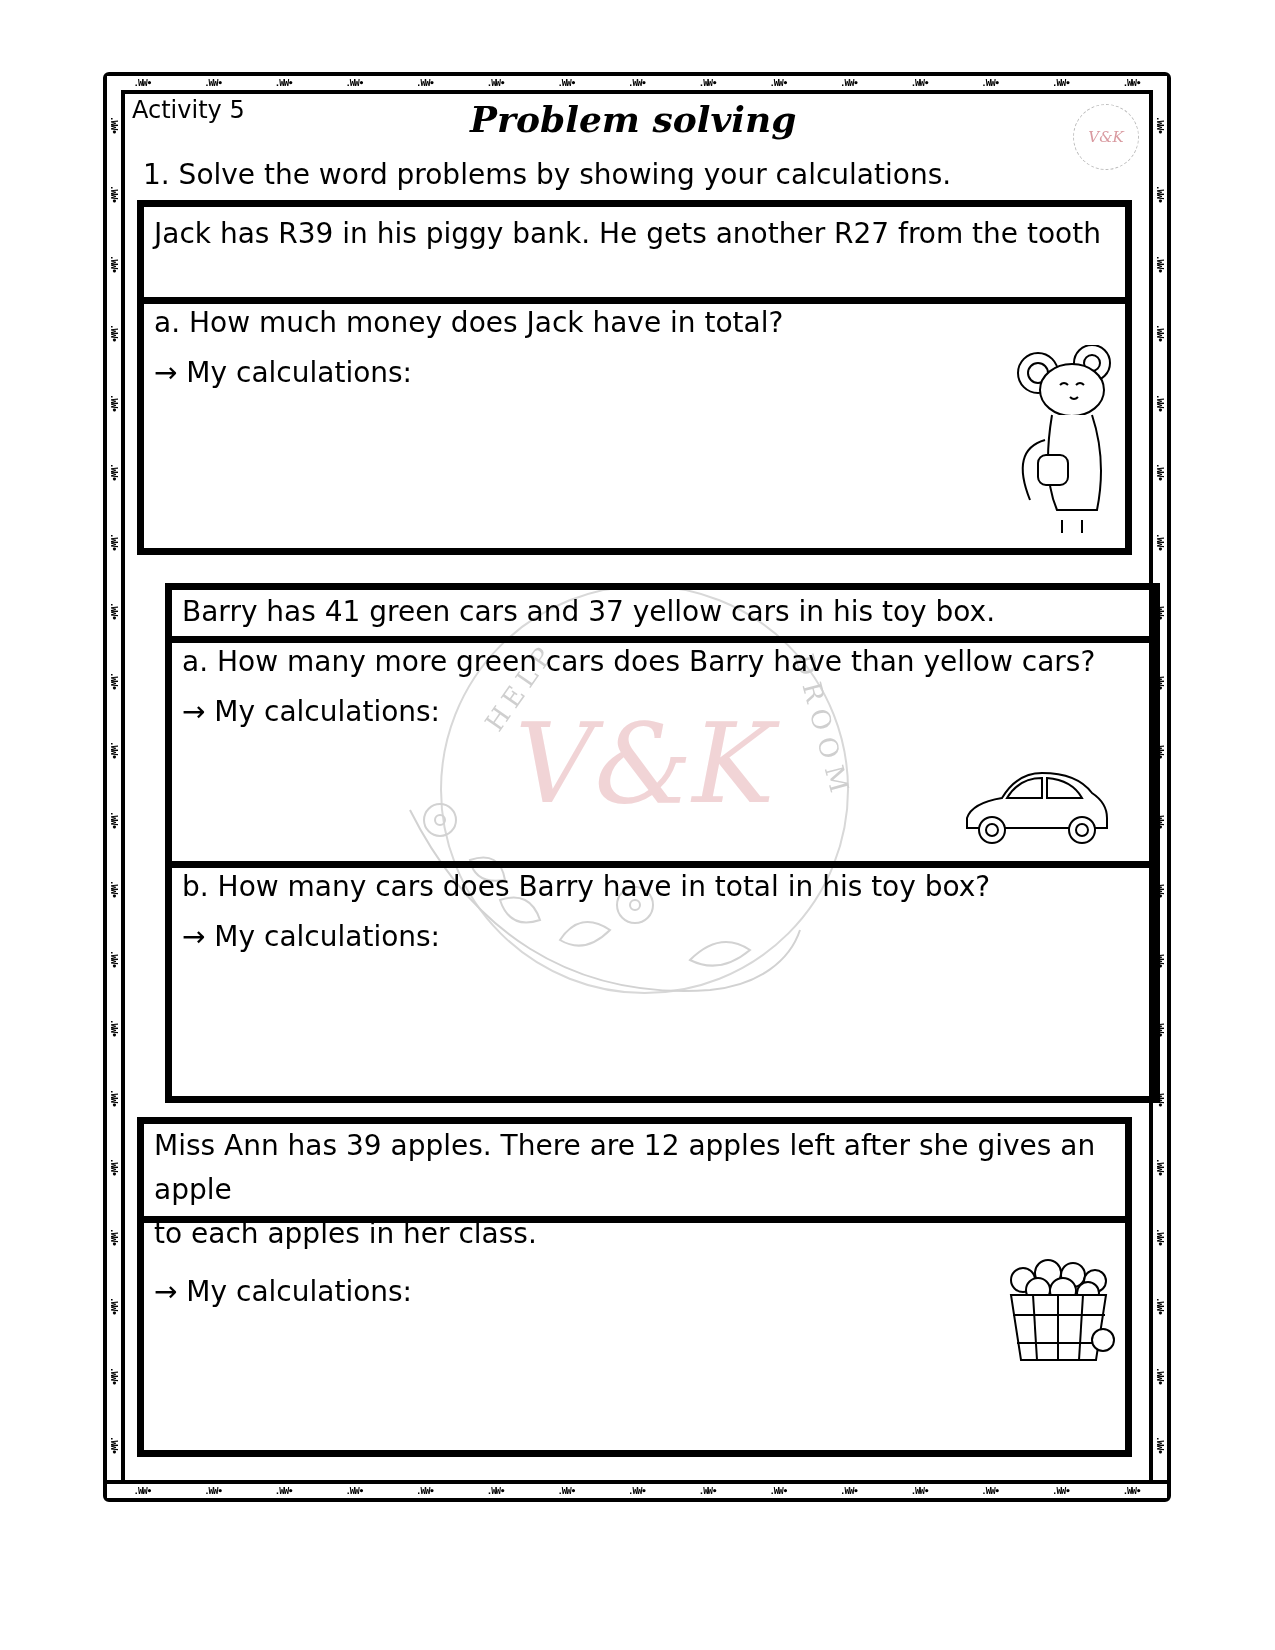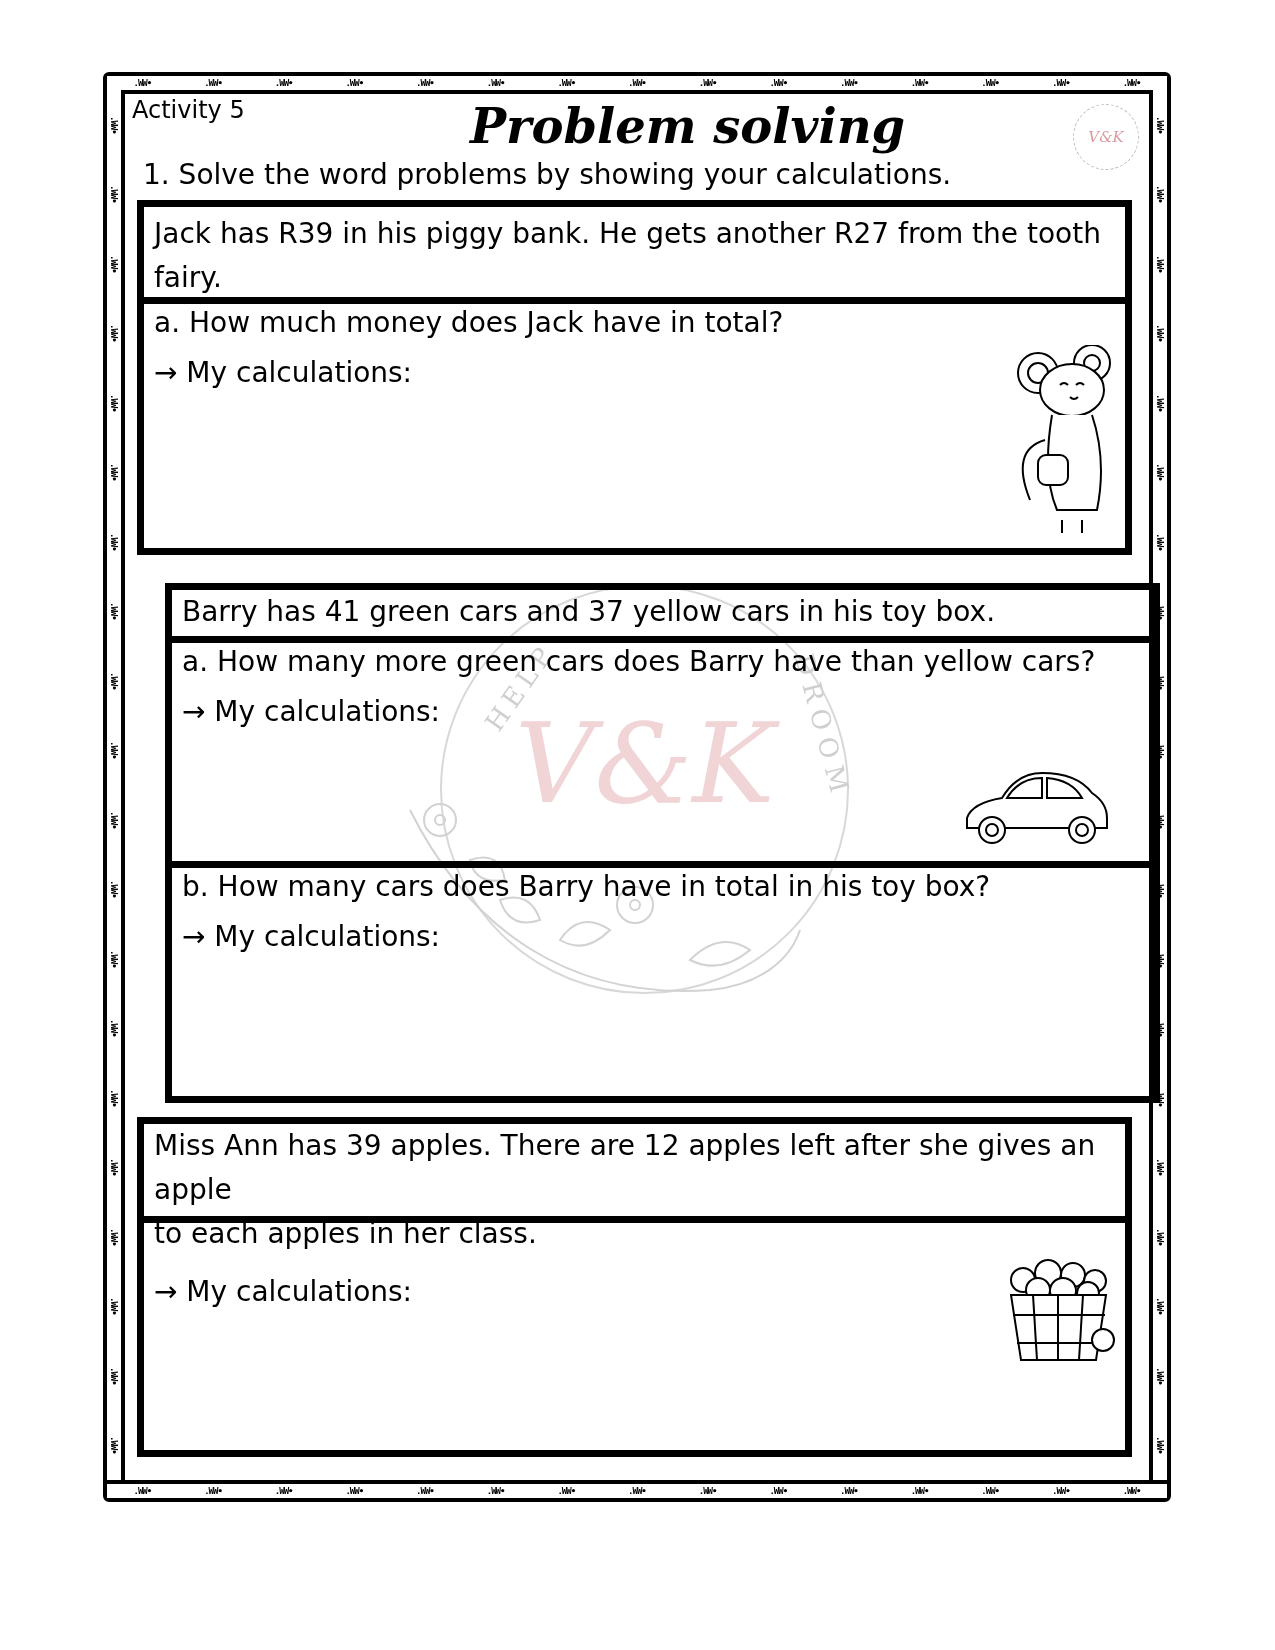--- a/index.html
+++ b/index.html
@@ -14,21 +14,21 @@
   .band-bottom { left: 107px; top: 1480px; width: 1060px; height: 14px; border-top: 4px solid #000; }
   .band-left { left: 107px; top: 90px; width: 14px; height: 1390px; border-right: 4px solid #000; }
   .band-right { left: 1149px; top: 90px; width: 14px; height: 1390px; border-left: 4px solid #000; }
   .band-h { display: flex; justify-content: space-around; align-items: center; height: 100%;
             font-family: "DejaVu Sans Mono", monospace; font-size: 9px; font-weight: bold; letter-spacing: -1px; }
   .band-v { display: flex; flex-direction: column; justify-content: space-around; align-items: center;
             height: 100%; font-family: "DejaVu Sans Mono", monospace; font-size: 9px; font-weight: bold; }
   .band-v span { writing-mode: vertical-rl; letter-spacing: -1px; }
 
   .activity-label { position: absolute; left: 132px; top: 96px; font-size: 24px; }
-  .page-title { position: absolute; left: 470px; top: 98px; font-size: 48px; font-weight: bold;
+  .page-title { position: absolute; left: 470px; top: 98px; font-size: 36px; font-weight: bold;
                 font-family: "DejaVu Serif", serif; font-style: italic; letter-spacing: 0px; }
   .logo { position: absolute; left: 1073px; top: 104px; width: 64px; height: 64px; border-radius: 50%;
           border: 1px dashed #bbb; display: flex; align-items: center; justify-content: center;
           color: #d99aa0; font-family: "DejaVu Serif", serif; font-style: italic; font-size: 15px; }
   .instruction { position: absolute; left: 143px; top: 158px; font-size: 28px; }
 
   
   .box { position: absolute; border: 7px solid #000; box-sizing: border-box; left: 137px; width: 995px; background: transparent; }
   .row { position: absolute; left: 0; right: 0; box-sizing: border-box; }
   .row.divider { border-top: 7px solid #000; }
@@ -160,21 +160,20 @@
     <path d="M110 110 q 30 -10 40 20 q -30 10 -40 -20z"></path>
     <path d="M170 150 q 20 -30 50 -10 q -25 25 -50 10z"></path>
     <path d="M300 170 q 30 -30 60 -10 q -30 25 -60 10z"></path>
     <path d="M80 70 q 30 -10 35 20 q -30 5 -35 -20z"></path>
   </g>
 </svg>
 
 <div class="box" style="top:200px;height:355px;">
   <div class="stmt" style="top:5px;">
     <div>Jack has R39 in his piggy bank. He gets another R27 from the tooth</div>
-    <div>fairy.</div>
   </div>
   <div class="row divider" style="top:90px;height:258px;">
     <div class="q" style="top:2px;">a. How much money does Jack have in total?</div>
     <div class="calc" style="top:52px;">→ My calculations:</div>
   </div>
 </div>
 <svg class="illus" style="left:1010px;top:345px;" width="110" height="190" viewBox="0 0 110 190">
   <g fill="#fff" stroke="#000" stroke-width="2">
     <circle cx="28" cy="28" r="20"></circle>
       <circle cx="28" cy="28" r="10"></circle>

